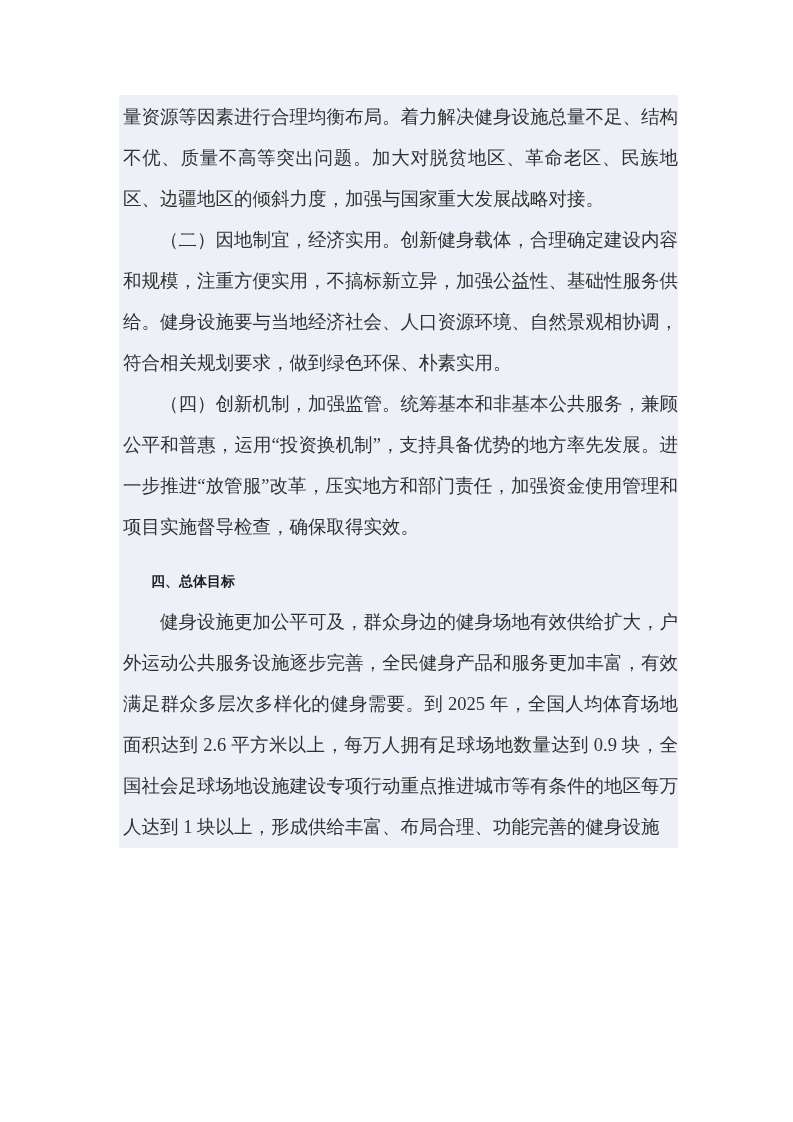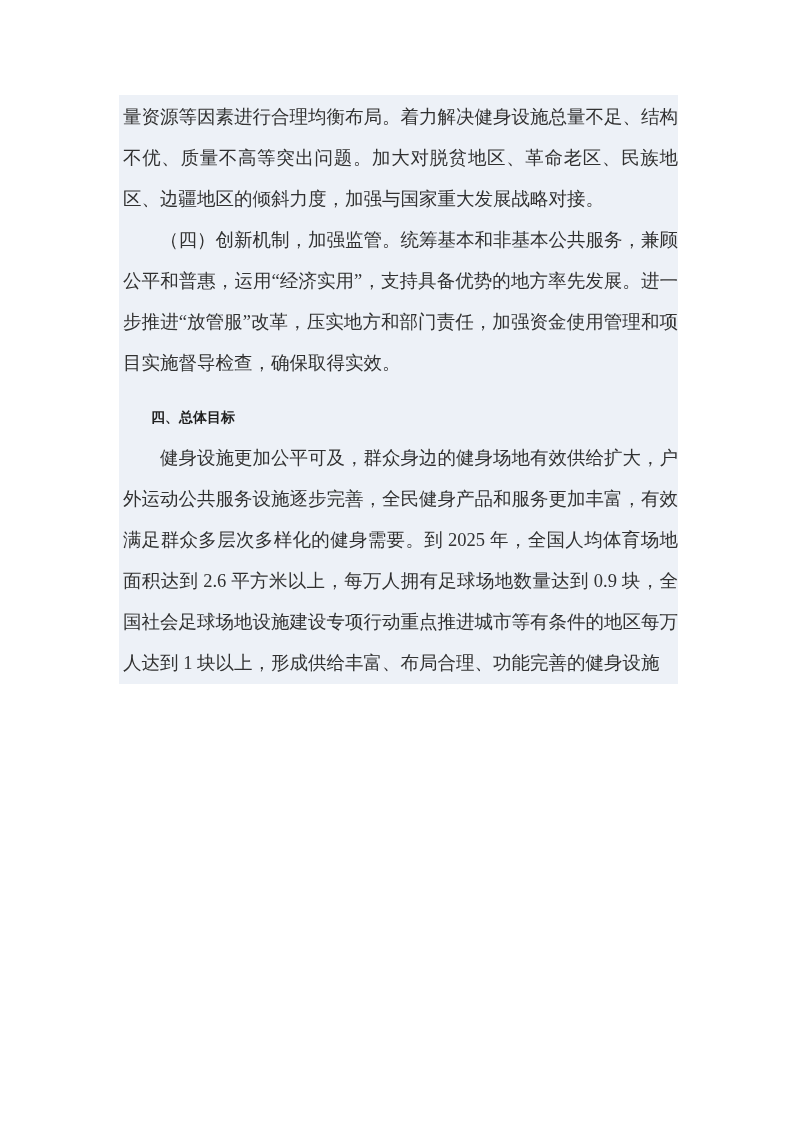--- a/index.html
+++ b/index.html
@@ -51,17 +51,18 @@
     line-height: 41px;
     color: #1f1f1f;
   }
 </style>
 </head>
 <body>
 
 <div class="doc-page">
   <div class="doc-content">
     <p class="para">量资源等因素进行合理均衡布局。着力解决健身设施总量不足、结构不优、质量不高等突出问题。加大对脱贫地区、革命老区、民族地区、边疆地区的倾斜力度，加强与国家重大发展战略对接。</p>
-    <p class="para para-indent">（四）创新机制，加强监管。统筹基本和非基本公共服务，兼顾公平和普惠，运用“经济实用”，支持具备优势的地方率先发展。进一步推进“放管服”改革，压实地方和部门责任，加强资金使用管理和项目实施督导检查，确保取得实效。</p>
+    <p class="para para-indent">（二）因地制宜，经济实用。创新健身载体，合理确定建设内容和规模，注重方便实用，不搞标新立异，加强公益性、基础性服务供给。健身设施要与当地经济社会、人口资源环境、自然景观相协调，符合相关规划要求，做到绿色环保、朴素实用。</p>
+    <p class="para para-indent">（四）创新机制，加强监管。统筹基本和非基本公共服务，兼顾公平和普惠，运用“投资换机制”，支持具备优势的地方率先发展。进一步推进“放管服”改革，压实地方和部门责任，加强资金使用管理和项目实施督导检查，确保取得实效。</p>
     <h3 class="section-heading">四、总体目标</h3>
     <p class="para para-indent">健身设施更加公平可及，群众身边的健身场地有效供给扩大，户外运动公共服务设施逐步完善，全民健身产品和服务更加丰富，有效满足群众多层次多样化的健身需要。到 2025 年，全国人均体育场地面积达到 2.6 平方米以上，每万人拥有足球场地数量达到 0.9 块，全国社会足球场地设施建设专项行动重点推进城市等有条件的地区每万人达到 1 块以上，形成供给丰富、布局合理、功能完善的健身设施</p>
   </div>
 </div>
 
 </body></html>

